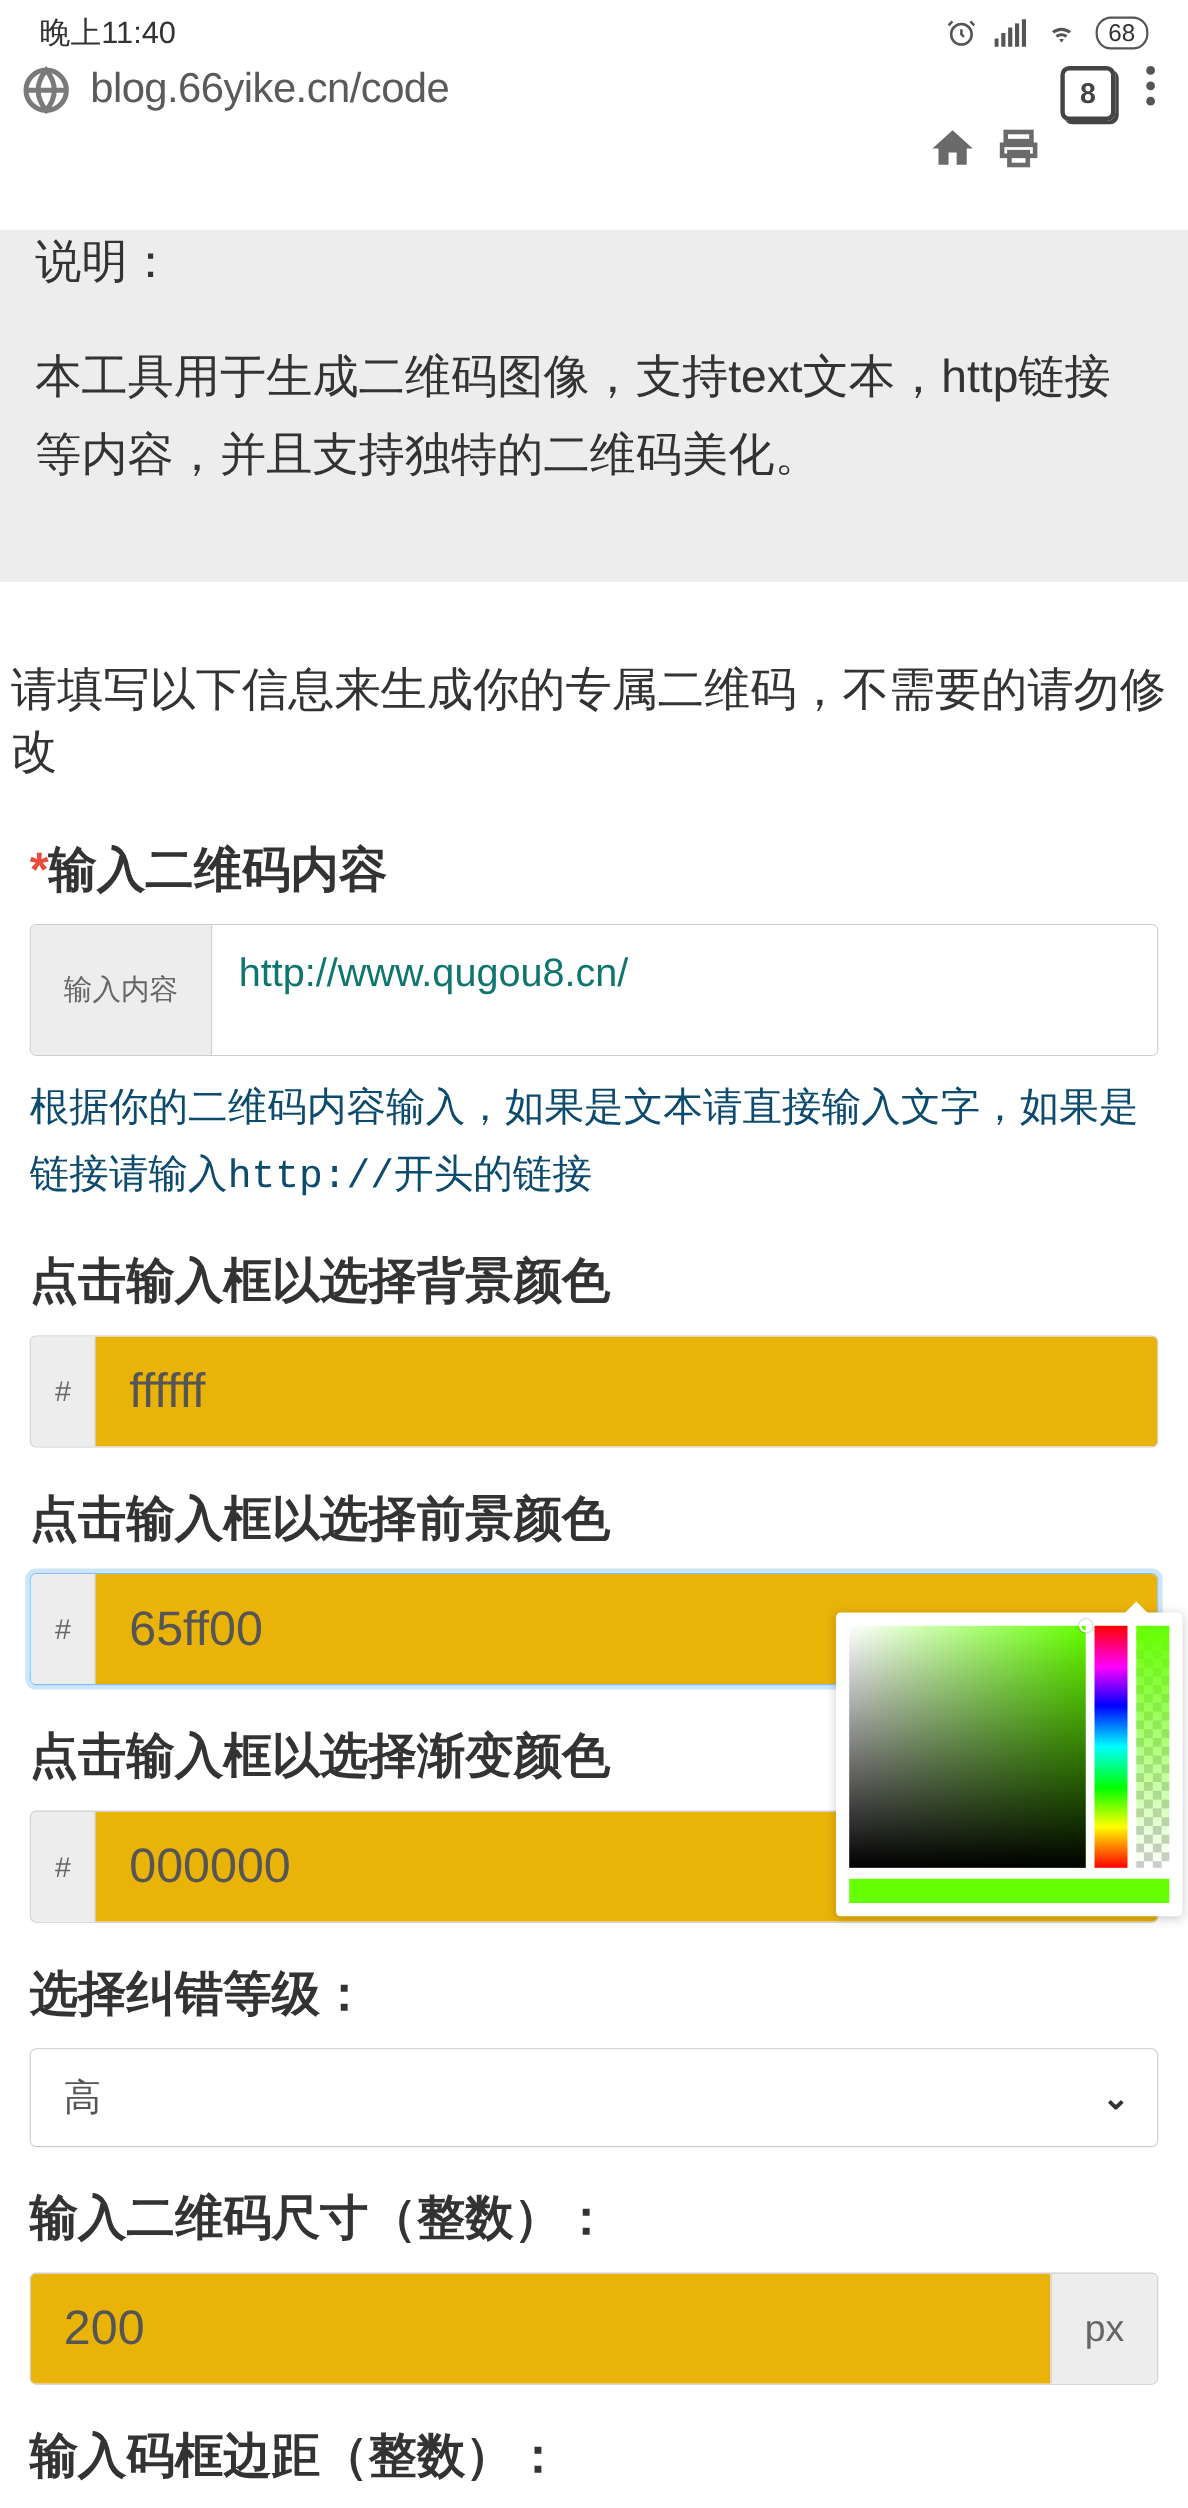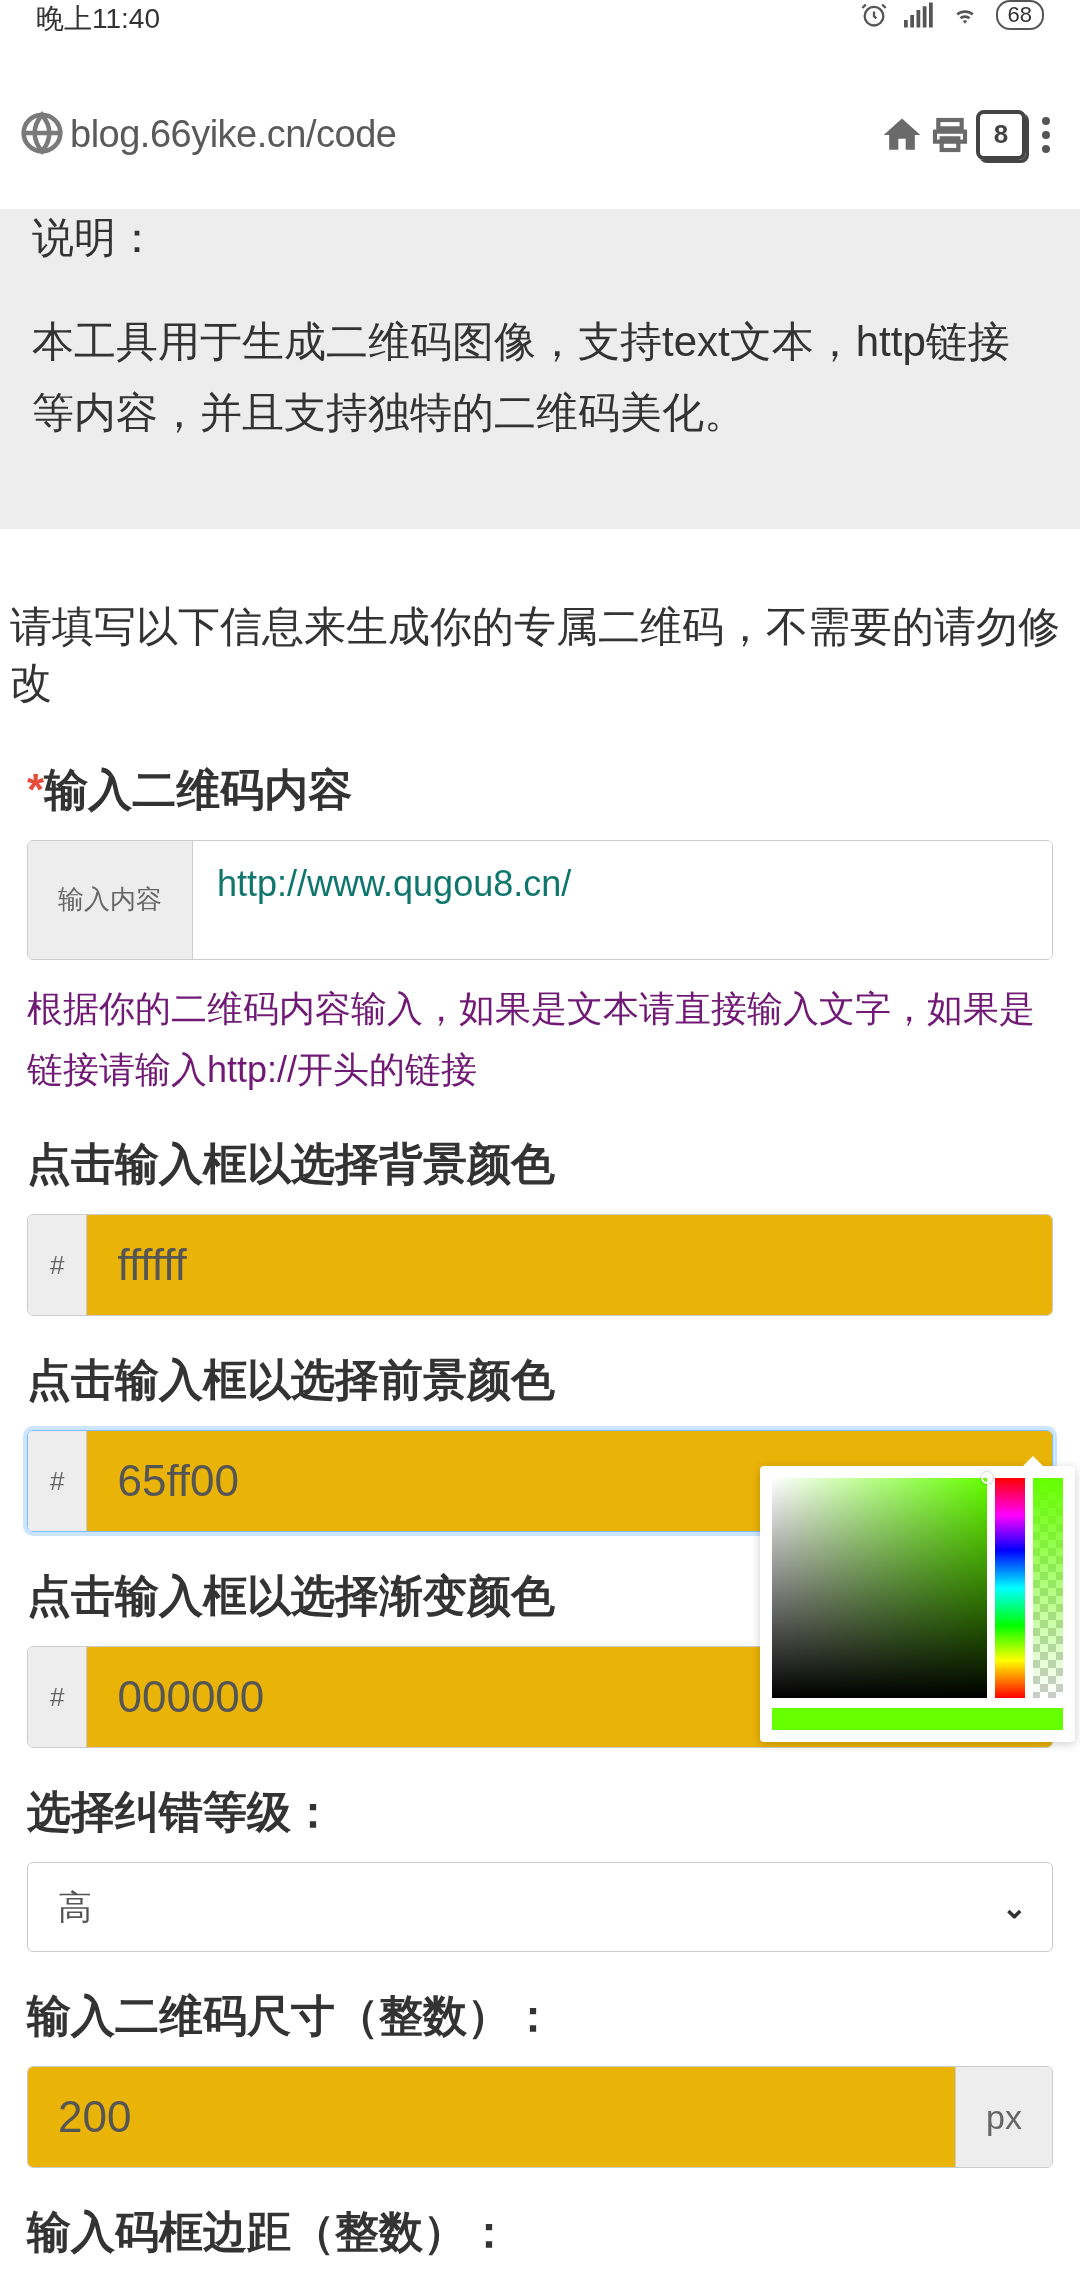--- a/index.html
+++ b/index.html
@@ -13,21 +13,21 @@
       background: #ffffff;
       width: 1080px;
       height: 2280px;
       overflow: hidden;
     }
     
     .status-bar {
       height: 60px;
       display: flex;
       justify-content: space-between;
-      align-items: flex-start;
+      align-items: center;
       padding: 0 36px;
       font-size: 28px;
       color: #333;
     }
     
     .status-right {
       display: flex;
       align-items: center;
       gap: 16px;
     }
@@ -40,23 +40,22 @@
       border: 2px solid #555;
       border-radius: 14px;
       padding: 0 10px;
       font-size: 22px;
       font-weight: 500;
     }
     
     .browser-bar {
       height: 150px;
       display: flex;
-      align-items: center;
       padding: 0 20px;
-      gap: 6px;
+      gap: 18px;
       border-bottom: 1px solid #eee;
     }
     
     .globe-icon {
       color: #7a7a7a;
     }
     
     .url-text {
       flex: 1;
       font-size: 38px;
@@ -208,24 +207,25 @@
       padding: 22px 24px;
       font-size: 36px;
       color: #0f766e;
       outline: none;
       resize: none;
       font-family: inherit;
     }
     
     .help-text {
       font-size: 36px;
-      color: #701a75;
+      color: #0c4a6e;
       margin-top: 18px;
       line-height: 1.7;
       padding: 0 0px;
+      font-family: Liberation Mono, monospace;
     }
     
     .select-wrapper {
       position: relative;
       border: 1px solid #ccc;
       border-radius: 6px;
       background: #fff;
     }
     
     .select-field {

